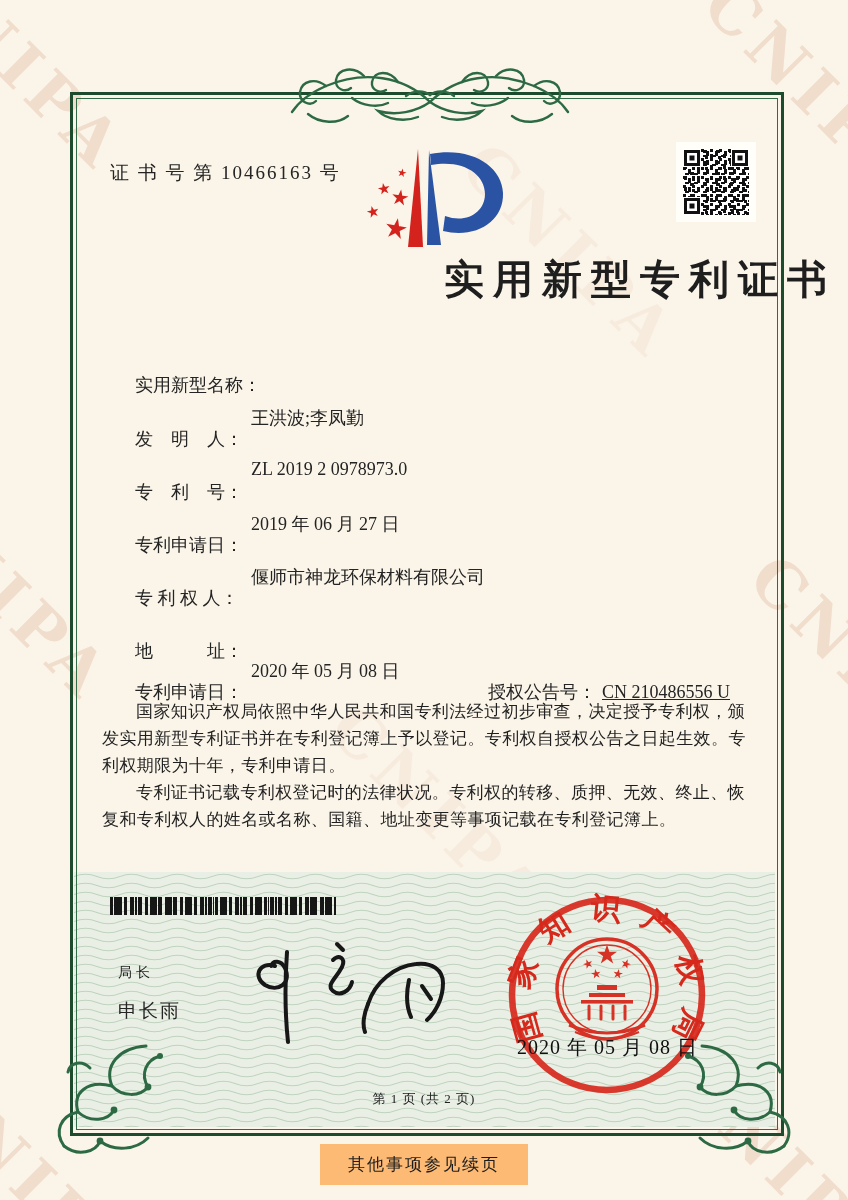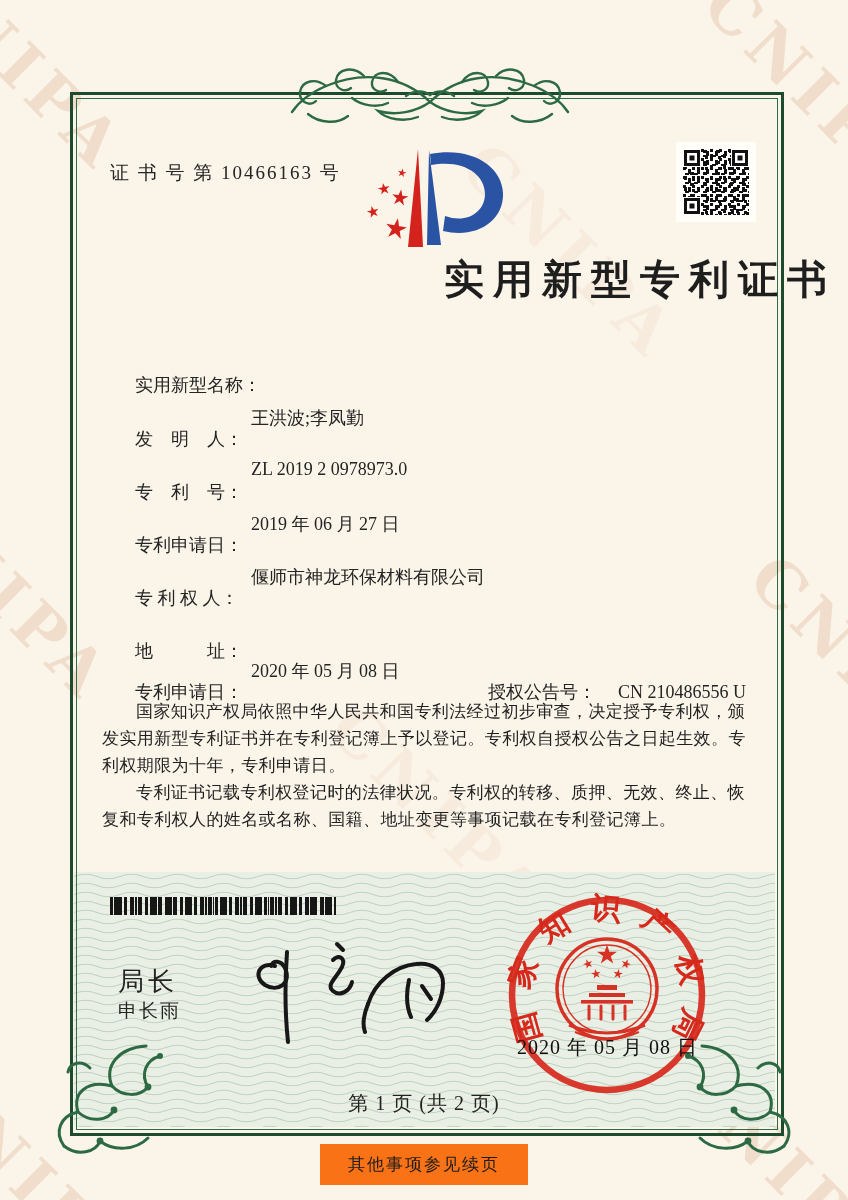--- a/index.html
+++ b/index.html
@@ -35,51 +35,51 @@
   .title{
     position:absolute; left:0; top:252px; width:836px; text-align:right;
     font-size:40px; font-weight:bold; letter-spacing:9px; color:#1e1e1e; z-index:4;
   }
   
   .fields{position:absolute; left:108px; top:352px; width:646px; font-size:18px; z-index:4;}
   .f-row{position:absolute; left:0; width:646px; white-space:pre;}
   .f-label{display:inline-block; white-space:pre;}
   .f-value{position:absolute; left:143px; top:0; white-space:pre;}
   .g2{position:absolute; left:344px; top:0; white-space:pre;}
-  .g2 .f-value2{margin-left:22px;}
+  .g2 .f-value2{margin-left:6px;text-decoration:underline;}
   
   .body-text{
     position:absolute; left:102px; top:698px; width:648px; z-index:4;
     font-size:17px; line-height:27px; letter-spacing:.4px; color:#1f1f1f;
     font-style:normal;
   }
   .body-text p{margin:0; text-indent:2em;}
   
   .barcode{
     position:absolute; left:110px; top:897px; width:226px; height:18px; z-index:4;
     background-image:
       repeating-linear-gradient(90deg,#161616 0 2px,rgba(0,0,0,0) 2px 5px),
       repeating-linear-gradient(90deg,#161616 0 3px,rgba(0,0,0,0) 3px 7px),
       repeating-linear-gradient(90deg,rgba(0,0,0,0) 0 4px,#161616 4px 5px,rgba(0,0,0,0) 5px 11px);
   }
   
-  .officer-title{position:absolute; left:118px; top:964px; font-size:26px; letter-spacing:4px;
+  .officer-title{position:absolute; left:118px; top:964px; font-size:14px; letter-spacing:4px;
     font-family:"Liberation Sans","DejaVu Sans",sans-serif; z-index:4;}
   .officer-name{position:absolute; left:118px; top:998px; font-size:19px; letter-spacing:2px;
     font-family:Liberation Sans, sans-serif; z-index:4;}
   .signature{position:absolute; left:225px; top:936px; z-index:4;}
   
   .seal{position:absolute; left:505px; top:893px; z-index:4;}
   .seal-date{position:absolute; left:505px; top:1034px; width:205px; text-align:center;
     font-size:20px; color:#101010; letter-spacing:1px; z-index:5; white-space:pre;}
   
   .page-num{position:absolute; left:0; top:1090px; width:848px; text-align:center;
-    font-size:20px; letter-spacing:1px; z-index:4; color:#222;}
+    font-size:13px; letter-spacing:1px; z-index:4; color:#222;}
   .cont-note{position:absolute; left:50%; transform:translateX(-50%); top:1144px;
-    background:#f97316; padding:9px 28px; font-size:17px; letter-spacing:2px; z-index:4;
+    background:#fdba74; padding:9px 28px; font-size:17px; letter-spacing:2px; z-index:4;
     color:#1c1c1c; white-space:nowrap;}
 </style>
 </head>
 <body>
 
 <div class="page">
 
   <div class="wm" style="left:-52px;top:-60px;">CNIPA</div>
   <div class="wm" style="left:742px;top:-34px;">CNIPA</div>
   <div class="wm faint" style="left:500px;top:128px;">CNIPA</div>

